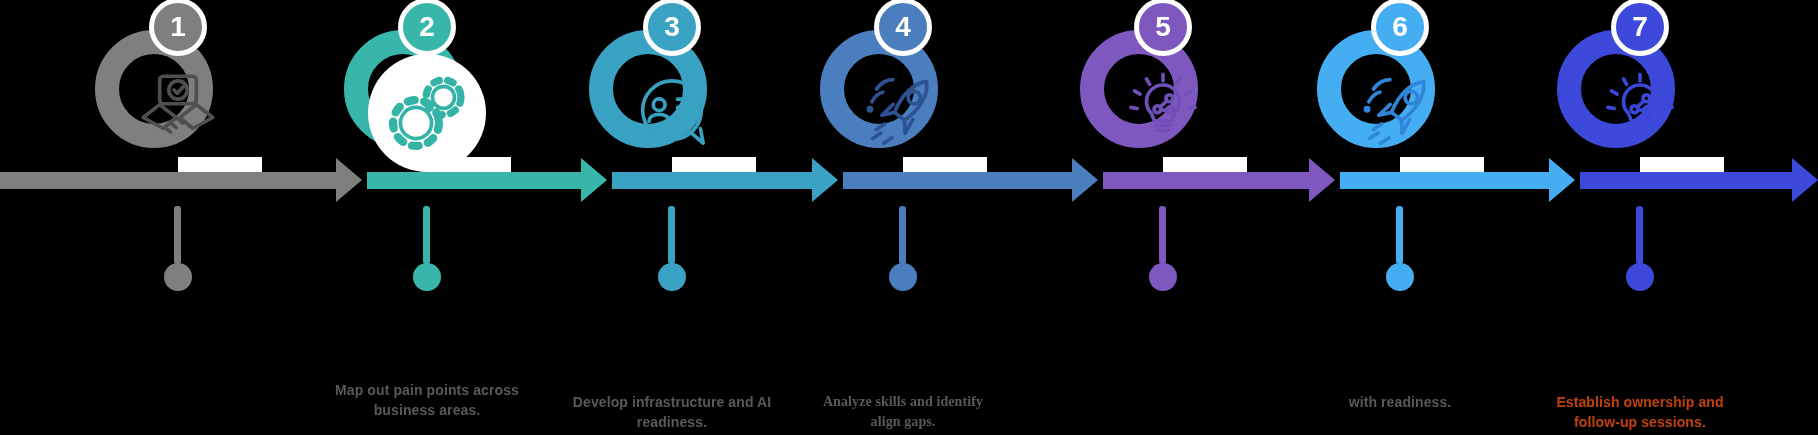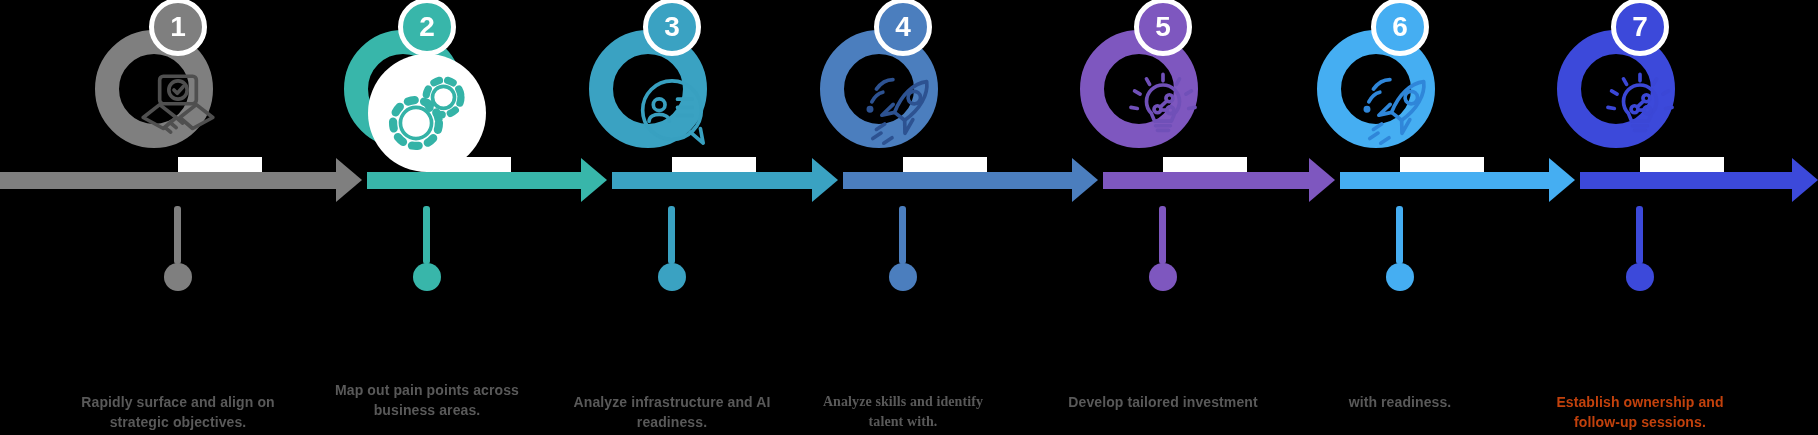--- a/index.html
+++ b/index.html
@@ -84,24 +84,20 @@
     <div class="abs iconbox" style="left: 134px; top: 68px; width: 88px; height: 88px; z-index: 4;">
       <svg viewBox="0 0 48 48" fill="none" stroke="#4F4F4F" stroke-width="2" stroke-linecap="round" stroke-linejoin="round" xmlns="http://www.w3.org/2000/svg">
         <rect x="14" y="4.5" width="20" height="15" rx="2"></rect>
       <circle cx="24" cy="12" r="5"></circle>
       <path d="M21.8 12l1.8 1.8 3.2-3.6"></path>
       <path d="M5 27l9-7 9 7-7 6z"></path>
       <path d="M43 27l-9-7-9 7 7 6z"></path>
       <path d="M20 30l3 2.5M23.5 27.5l3 2.5M17 32.5l3 2.5"></path>
       </svg>
     </div>
-    <div class="abs caption" style="left: 48px; top: 392px; color: rgb(89, 89, 89); z-index: 1;">
-      <div>Rapidly surface and align on</div>
-      <div>strategic objectives.</div>
-    </div>
     <div class="abs badge" style="left: 398px; top: -2px; width: 58px; height: 58px; background: rgb(56, 182, 170); z-index: 5;">
       <span>2</span>
     </div>
     <div class="abs iconbox" style="left: 383px; top: 68px; width: 88px; height: 88px; z-index: 4;">
       <svg viewBox="0 0 48 48" fill="none" stroke="#34B3A7" stroke-width="2" stroke-linecap="round" stroke-linejoin="round" xmlns="http://www.w3.org/2000/svg">
         <circle cx="18" cy="30" r="8.5"></circle>
       <circle cx="18" cy="30" r="12.5" stroke-width="4.5" stroke-dasharray="3.8 5.2"></circle>
       <circle cx="33" cy="16" r="6"></circle>
       <circle cx="33" cy="16" r="9.5" stroke-width="4" stroke-dasharray="3.2 4.6"></circle>
       </svg>
@@ -116,58 +112,57 @@
     <div class="abs iconbox" style="left: 628px; top: 68px; width: 88px; height: 88px; z-index: 4;">
       <svg viewBox="0 0 48 48" fill="none" stroke="#38A0C0" stroke-width="2" stroke-linecap="round" stroke-linejoin="round" xmlns="http://www.w3.org/2000/svg">
         <circle cx="24" cy="23" r="16"></circle>
       <path d="M34 35l7 6-1.5-8"></path>
       <circle cx="17" cy="20" r="3.2"></circle>
       <path d="M11.5 29c0-5 11-5 11 0"></path>
       <path d="M27 17h8M27 21.5h8M27 26h8"></path>
       </svg>
     </div>
     <div class="abs caption" style="left: 542px; top: 392px; color: rgb(89, 89, 89); z-index: 1;">
-      <div>Analyze infrastructure and AI</div>
+      <div>Develop infrastructure and AI</div>
       <div>readiness.</div>
     </div>
     <div class="abs badge" style="left: 874px; top: -2px; width: 58px; height: 58px; background: rgb(75, 126, 190); z-index: 5;">
       <span>4</span>
     </div>
     <div class="abs iconbox" style="left: 859px; top: 68px; width: 88px; height: 88px; z-index: 4;">
       <svg viewBox="0 0 48 48" fill="none" stroke="#2D5291" stroke-width="2" stroke-linecap="round" stroke-linejoin="round" xmlns="http://www.w3.org/2000/svg">
         <g transform="rotate(38 24 24)">
         <path d="M24 3c5 5 6.5 14 3.5 24h-7C17.5 17 19 8 24 3z"></path>
         <circle cx="24" cy="14" r="3.4"></circle>
         <path d="M20.5 27l-4.5 5.5 1.2-8.5M27.5 27l4.5 5.5-1.2-8.5"></path>
       </g>
       <path d="M9.5 11.5c2.5-3.5 6-5.2 9-5.2M7 18.5c1.5-3 3.8-4.8 6-5.3"></path>
       <circle cx="6" cy="22.5" r="0.9" fill="#2D5291"></circle>
       <path d="M9.5 33.5l4.5-3M7.5 38.5l4.5-3M13.5 41l4.5-3"></path>
       </svg>
     </div>
     <div class="abs caption" style="left: 773px; top: 392px; color: rgb(89, 89, 89); z-index: 1; font-family: Liberation Serif, serif;">
       <div>Analyze skills and identify</div>
-      <div>talent with.</div>
+      <div>align gaps.</div>
     </div>
     <div class="abs badge" style="left: 1134px; top: -2px; width: 58px; height: 58px; background: rgb(126, 87, 191); z-index: 5;">
       <span>5</span>
     </div>
     <div class="abs iconbox" style="left: 1119px; top: 68px; width: 88px; height: 88px; z-index: 4;">
       <svg viewBox="0 0 48 48" fill="none" stroke="#7050B8" stroke-width="2" stroke-linecap="round" stroke-linejoin="round" xmlns="http://www.w3.org/2000/svg">
         <path d="M17.6 24.6 A9 9 0 1 1 30.4 24.6 L28.6 29 H19.4 Z"></path>
       <path d="M20 31.5h8M21 34h6"></path>
       <circle cx="21" cy="22.5" r="1.9"></circle>
         <circle cx="27.5" cy="16.5" r="1.9"></circle>
         <circle cx="28" cy="23" r="1.9"></circle>
       <path d="M22.6 21.2l3.4-3.2M23 22.8l3.1.2"></path>
       <path d="M24 3.5v3.5M15 5.9l1.7 3M33 5.9l-1.7 3M8.5 12.5l3 1.7M39.5 12.5l-3 1.7M6.5 21.5l3.5.6M41.5 21.5l-3.5.6"></path>
       </svg>
     </div>
     <div class="abs caption" style="left: 1033px; top: 392px; color: rgb(89, 89, 89); z-index: 1;">
-      <div>Develop tailored investment</div>
     </div>
     <div class="abs badge" style="left: 1371px; top: -2px; width: 58px; height: 58px; background: rgb(69, 174, 242); z-index: 5;">
       <span>6</span>
     </div>
     <div class="abs iconbox" style="left: 1356px; top: 68px; width: 88px; height: 88px; z-index: 4;">
       <svg viewBox="0 0 48 48" fill="none" stroke="#2F86D9" stroke-width="2" stroke-linecap="round" stroke-linejoin="round" xmlns="http://www.w3.org/2000/svg">
         <g transform="rotate(38 24 24)">
         <path d="M24 3c5 5 6.5 14 3.5 24h-7C17.5 17 19 8 24 3z"></path>
         <circle cx="24" cy="14" r="3.4"></circle>
         <path d="M20.5 27l-4.5 5.5 1.2-8.5M27.5 27l4.5 5.5-1.2-8.5"></path>

